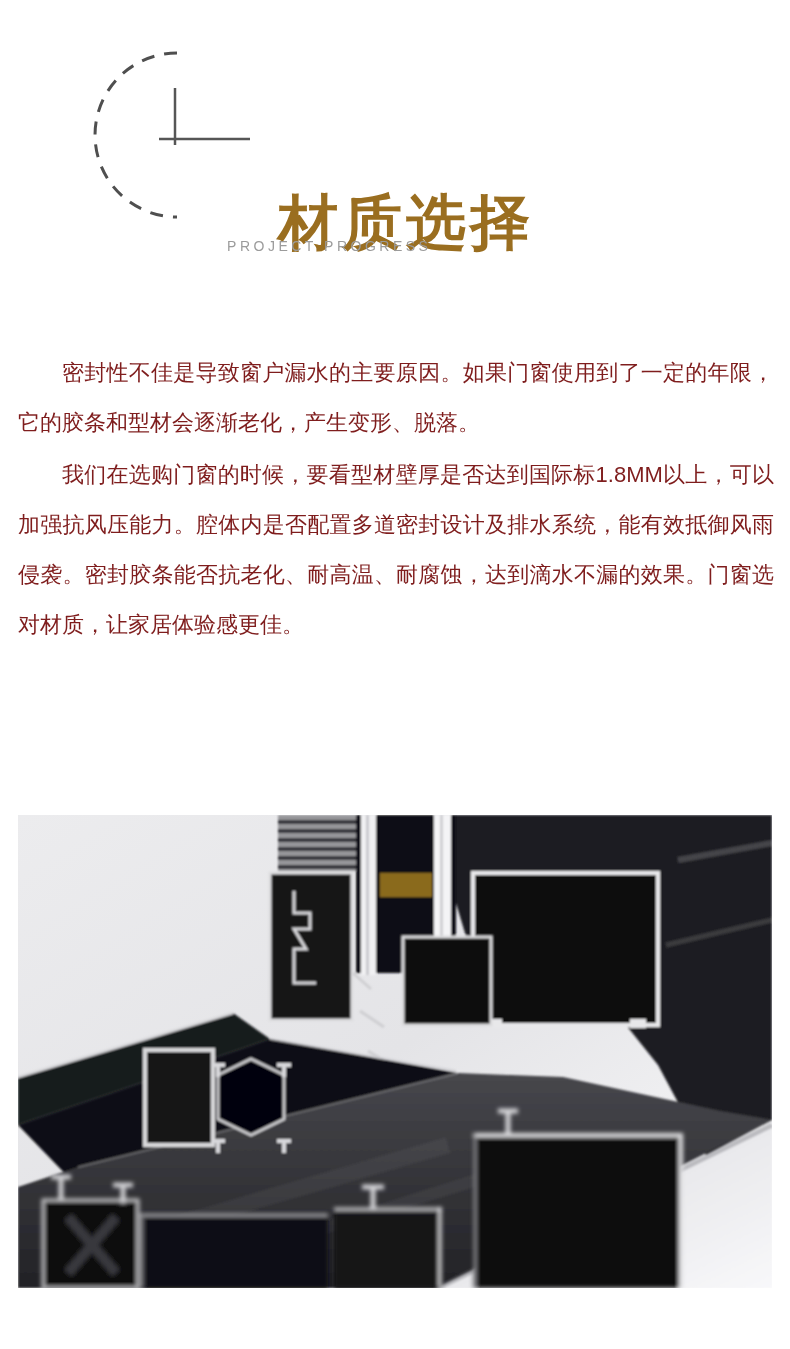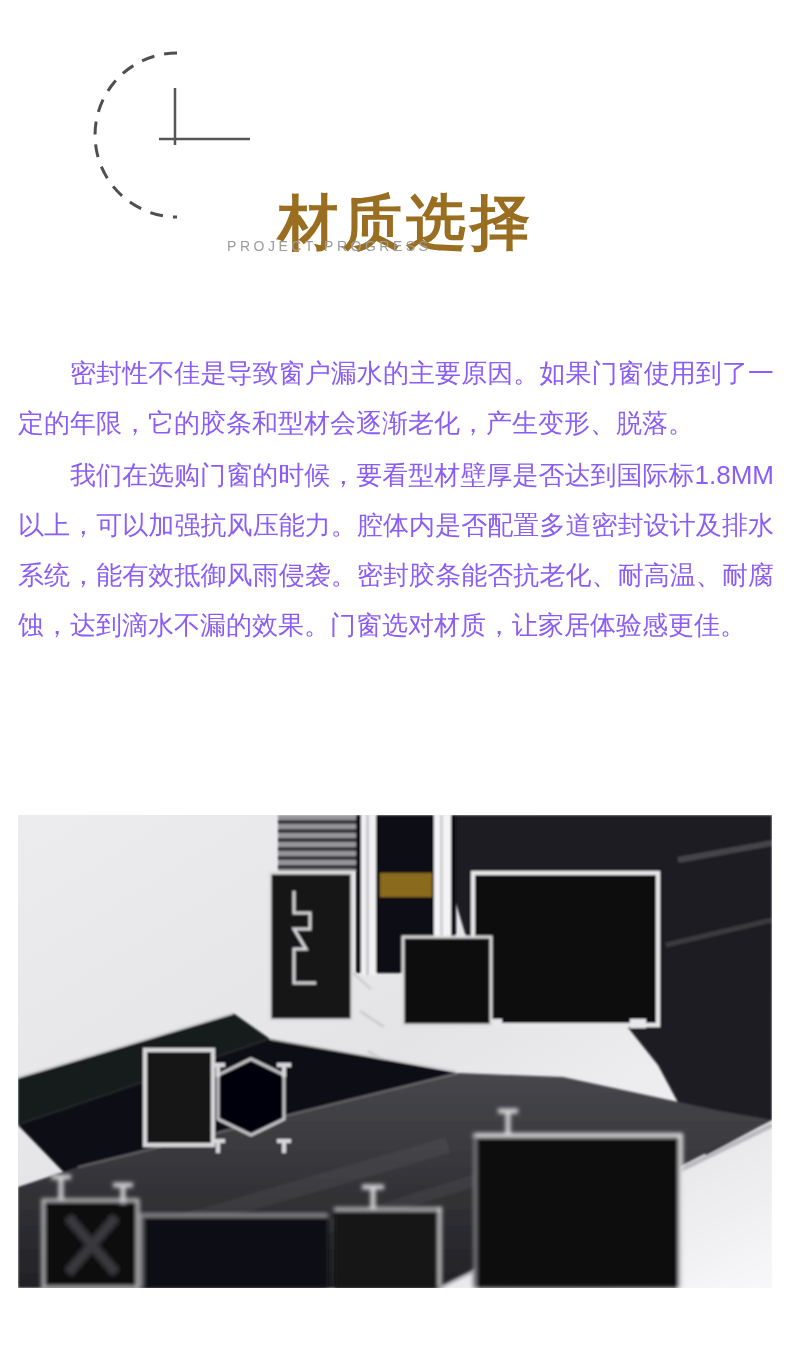--- a/index.html
+++ b/index.html
@@ -13,21 +13,21 @@
     font-size:60px;line-height:62px;font-weight:800;color:#9A6E20;
     letter-spacing:4px;text-indent:4px;padding-left:9px;
   }
   .page-subtitle{
     position:absolute;top:238px;left:0;width:655px;text-align:center;
     font-size:14px;line-height:16px;font-weight:400;color:#9B9B9B;
     letter-spacing:3.5px;text-indent:3.5px;
   }
   .article{
     position:absolute;top:348px;left:18px;width:756px;
-    font-size:26px;line-height:50px;color:#8b5cf6;text-align:justify;
+    font-size:22px;line-height:50px;color:#7f1d1d;text-align:justify;
   }
   .article p{margin:0 0 2px 0;text-indent:2em;}
   .photo{
     position:absolute;top:815px;left:18px;width:754px;height:473px;
     overflow:hidden;background:#eaeaec;
   }
   .photo svg{display:block;width:754px;height:473px;}
 </style>
 </head>
 <body>

